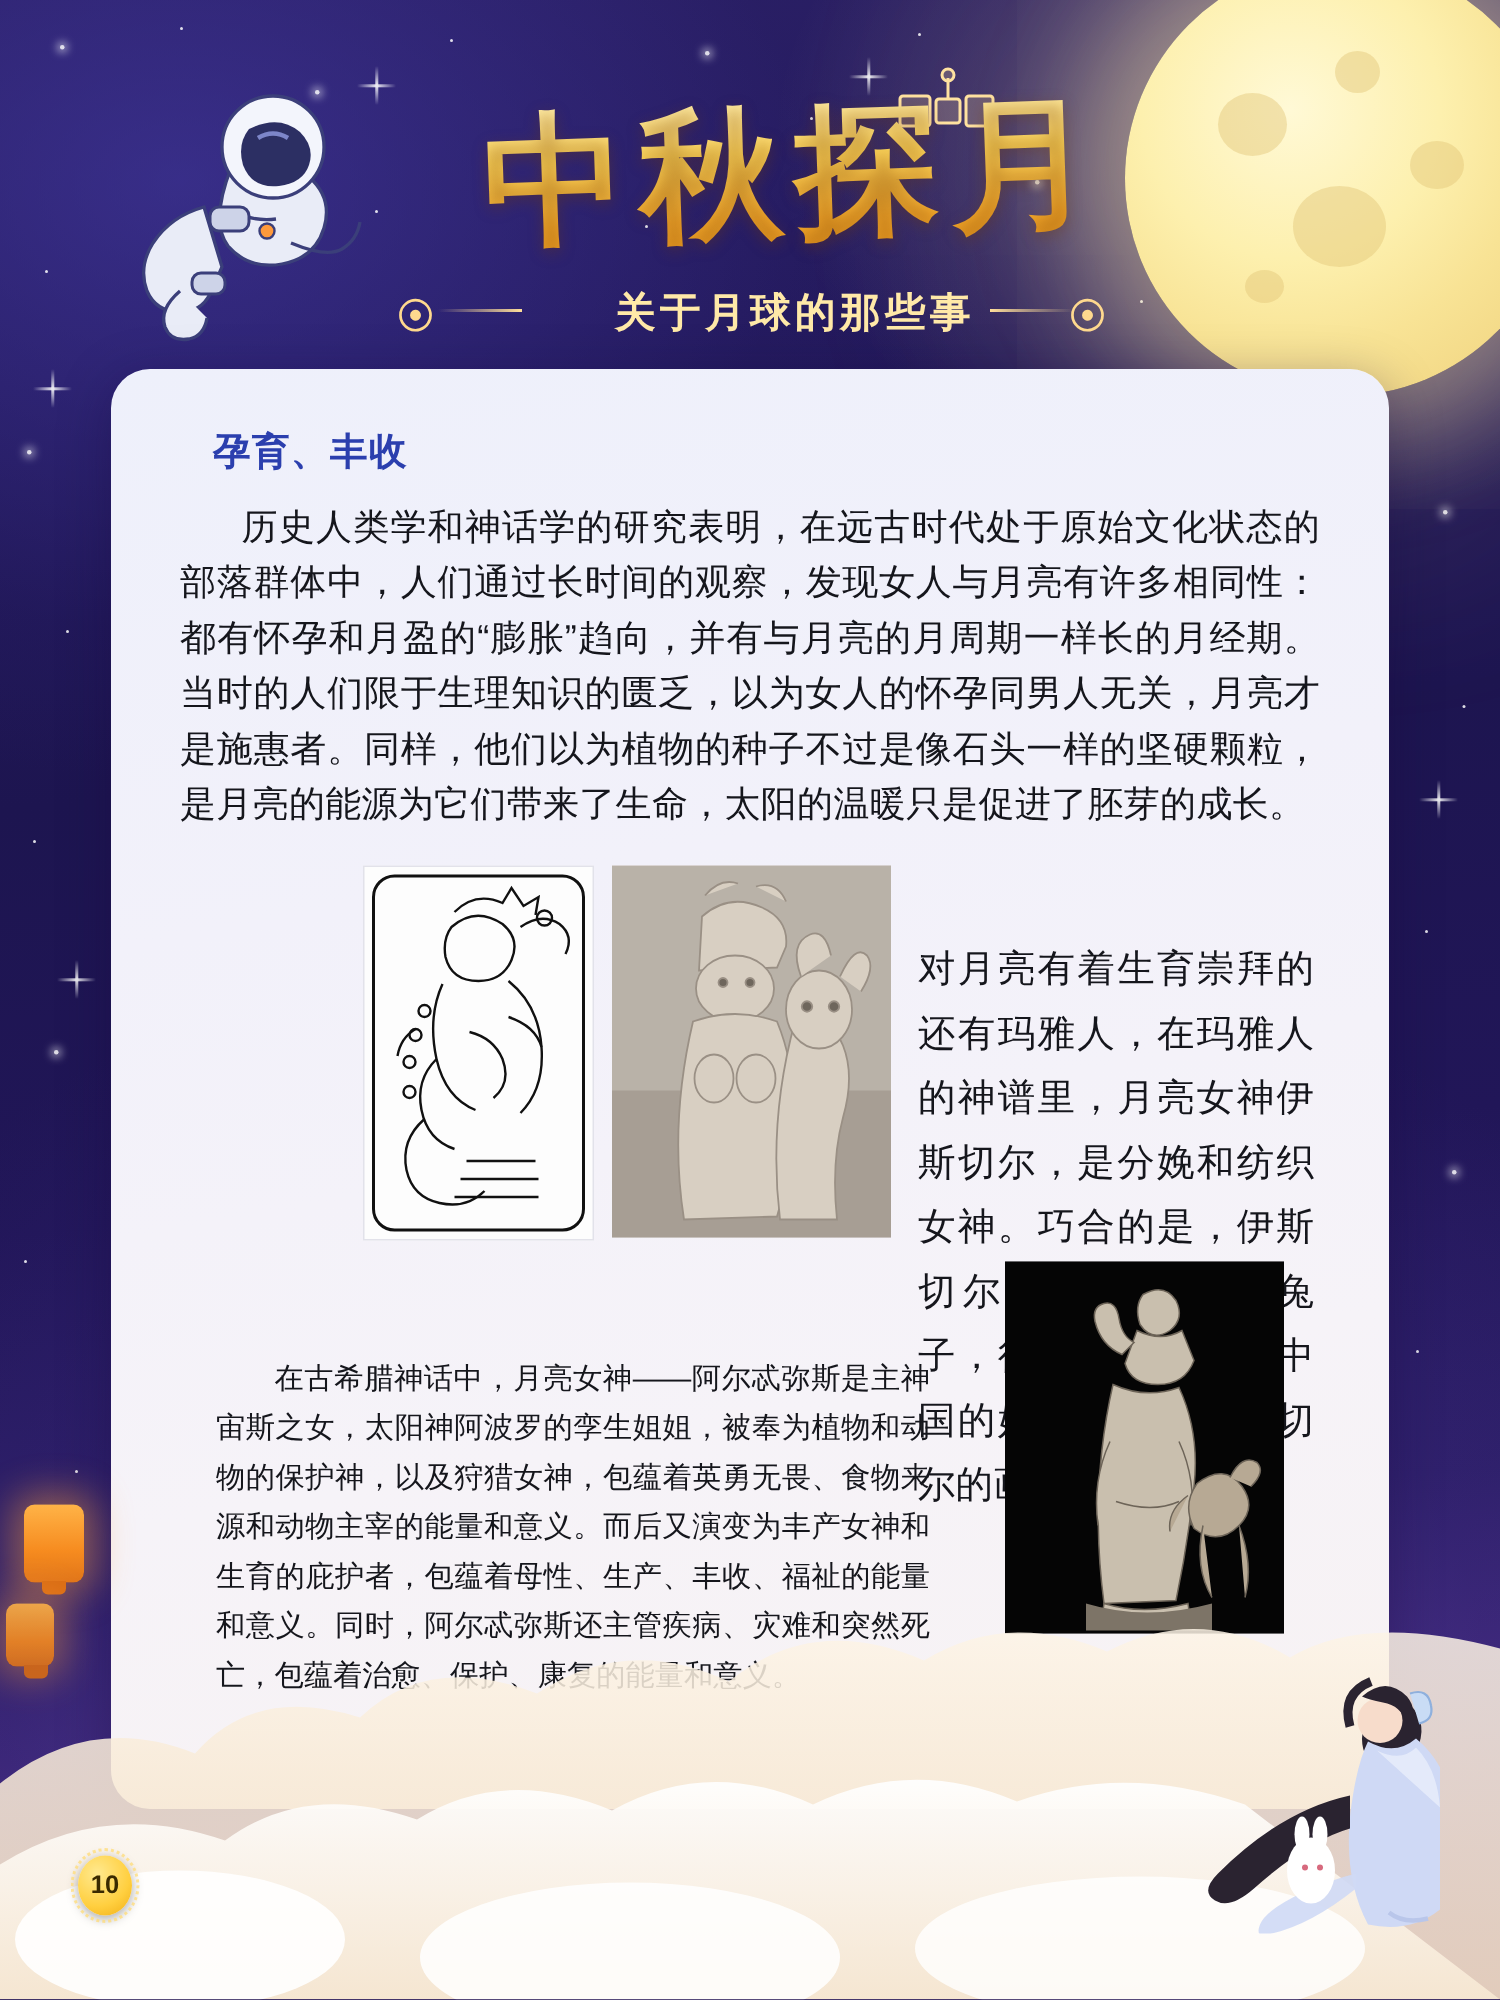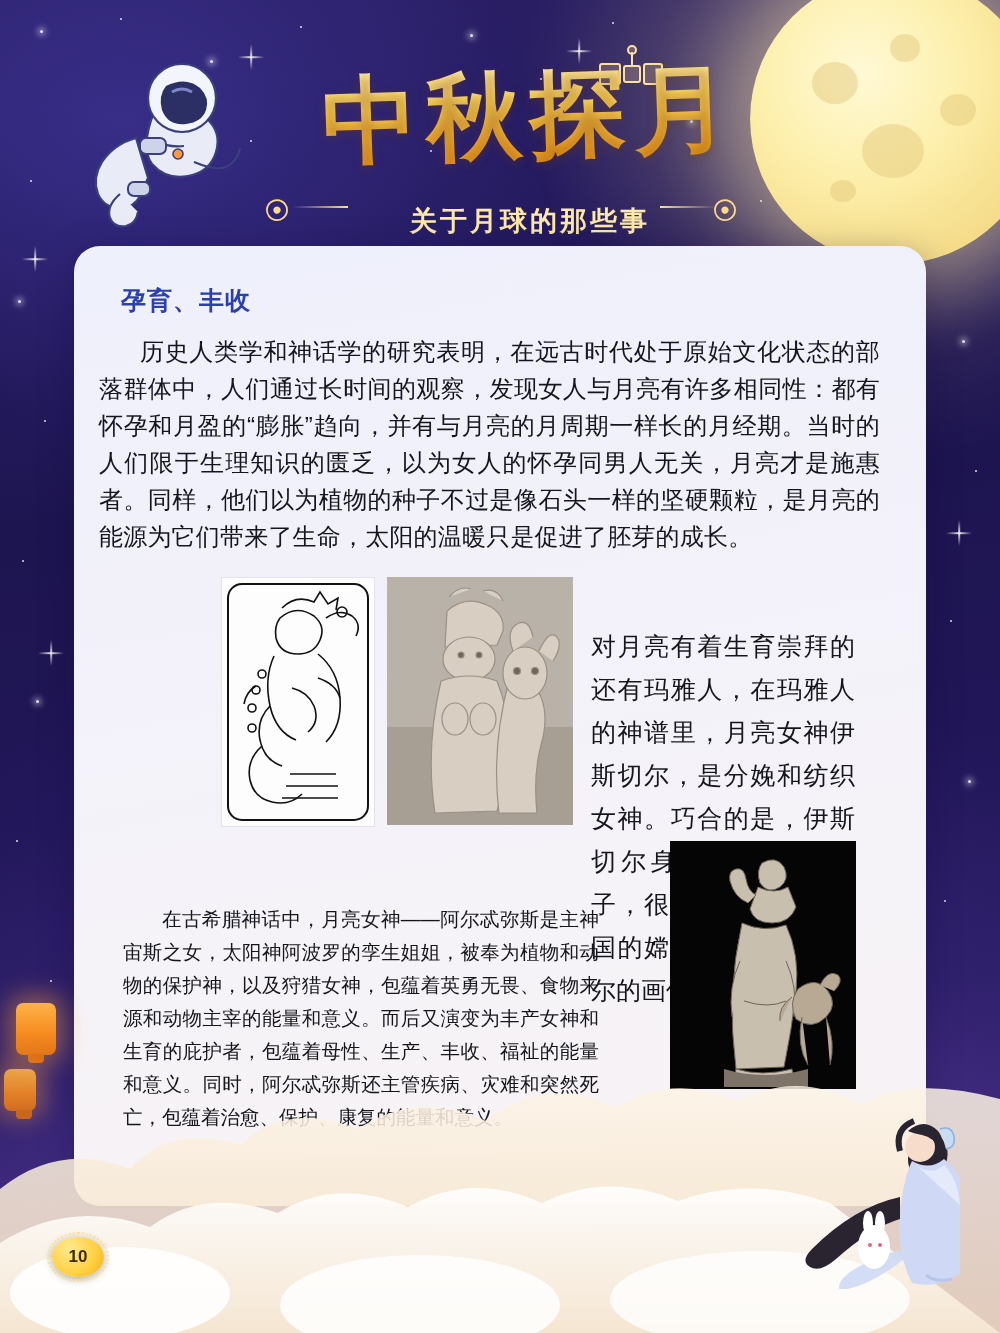--- a/index.html
+++ b/index.html
@@ -103,21 +103,20 @@
     position: absolute;
     left: 270px;
     top: 190px;
     width: 520px;
     text-align: center;
     font-family: Liberation Mono, monospace;
     font-size: 27px;
     font-weight: bold;
     letter-spacing: 3px;
     color: #ffe9a8;
-    margin-top: 13px;
   }
   .sub-rule {
     position: absolute;
     top: 206px;
     height: 2px;
     width: 56px;
     background: linear-gradient(to right, rgba(255,220,140,0), #ffdf9a);
   }
   .sub-rule.left { left: 292px; }
   .sub-rule.right { left: 660px; background: linear-gradient(to left, rgba(255,220,140,0), #ffdf9a); }
@@ -144,21 +143,21 @@
     left: 74px;
     top: 246px;
     width: 852px;
     height: 960px;
     border-radius: 26px;
     background: linear-gradient(170deg, #eef0fb 0%, #f2f1fa 35%, #f6f3f8 70%, #f7f2f3 100%);
     box-shadow: 0 8px 34px rgba(20,10,60,.35);
     overflow: hidden;
   }
   .card-inner {
-    padding: 38px 46px 30px 25px;
+    padding: 38px 46px 30px 46px;
   }
   .section-title {
     font-family: "Liberation Sans", sans-serif;
     font-size: 25px;
     font-weight: bold;
     color: #2b3fae;
     letter-spacing: 1px;
     margin: 0 0 16px 22px;
   }
   p.body {
@@ -258,21 +257,21 @@
     width: 16px; height: 9px;
     background: #d96c14;
     border-radius: 0 0 4px 4px;
   }
 
   
   .pagenum {
     position: absolute;
     left: 52px;
     bottom: 56px;
-    width: 52px;
+    width: 36px;
     height: 40px;
     border-radius: 50%;
     background: radial-gradient(circle at 35% 30%, #ffe98f, #ffcf3f 60%, #f0ad14 100%);
     color: #3a2a00;
     font-size: 17px;
     font-weight: bold;
     display: flex;
     align-items: center;
     justify-content: center;
     box-shadow: 0 2px 8px rgba(0,0,0,.35);

